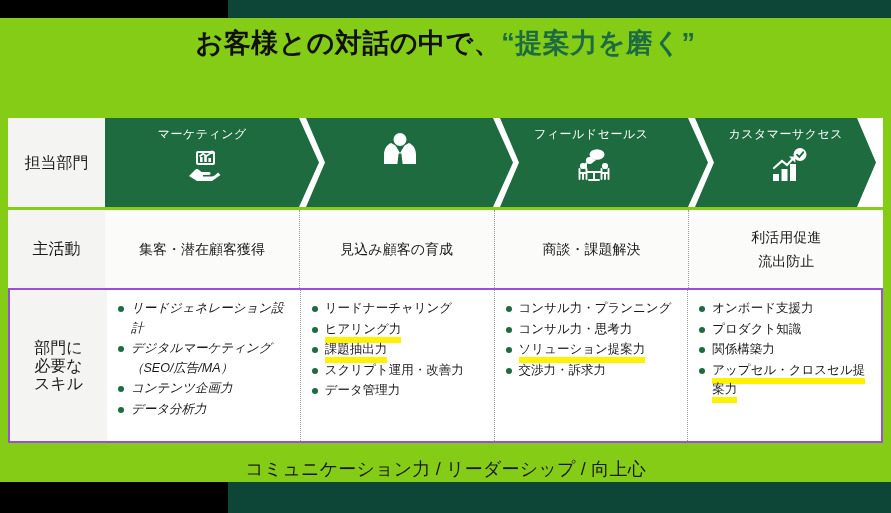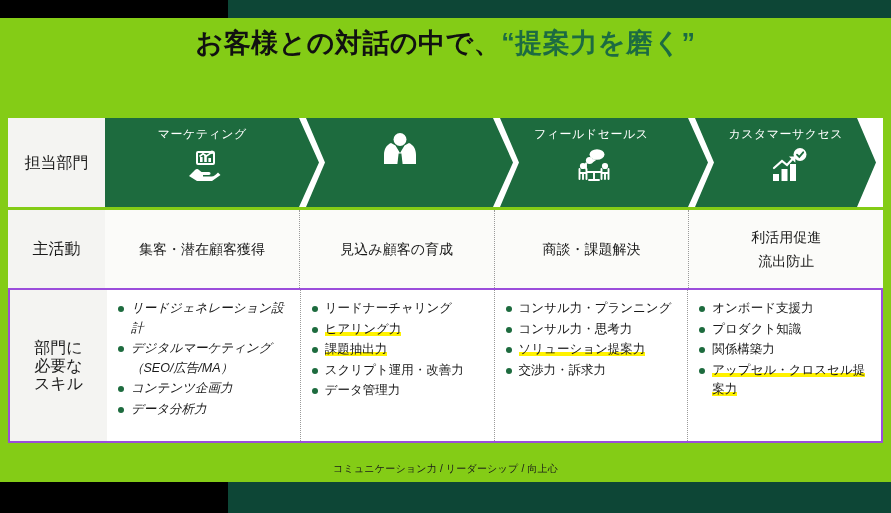--- a/index.html
+++ b/index.html
@@ -139,29 +139,29 @@
   .skill-cell li::before {
     content: "";
     position: absolute;
     left: 1px; top: 7px;
     width: 6px; height: 6px;
     border-radius: 50%;
     background: #1d6b3e;
   }
   .skill-cell li .mark {
     background: linear-gradient(to top, #fff200 0 30%, transparent 30% 100%);
-    padding-bottom: 0px;
+    padding-bottom: 7px;
   }
 
   
   #row-common { display: flex; height: 42px; margin-top: 5px; }
   #common-cell {
     flex: 1 1 auto;
     display: flex; align-items: center; justify-content: center;
-    font-size: 10px; color: #1a1a1a;
+    font-size: 18px; color: #1a1a1a;
     letter-spacing: .2px;
   }
 </style>
 </head>
 <body>
 
 <div id="slide">
 
   <div class="bar" id="bar-top">
     <div class="blk"></div>

